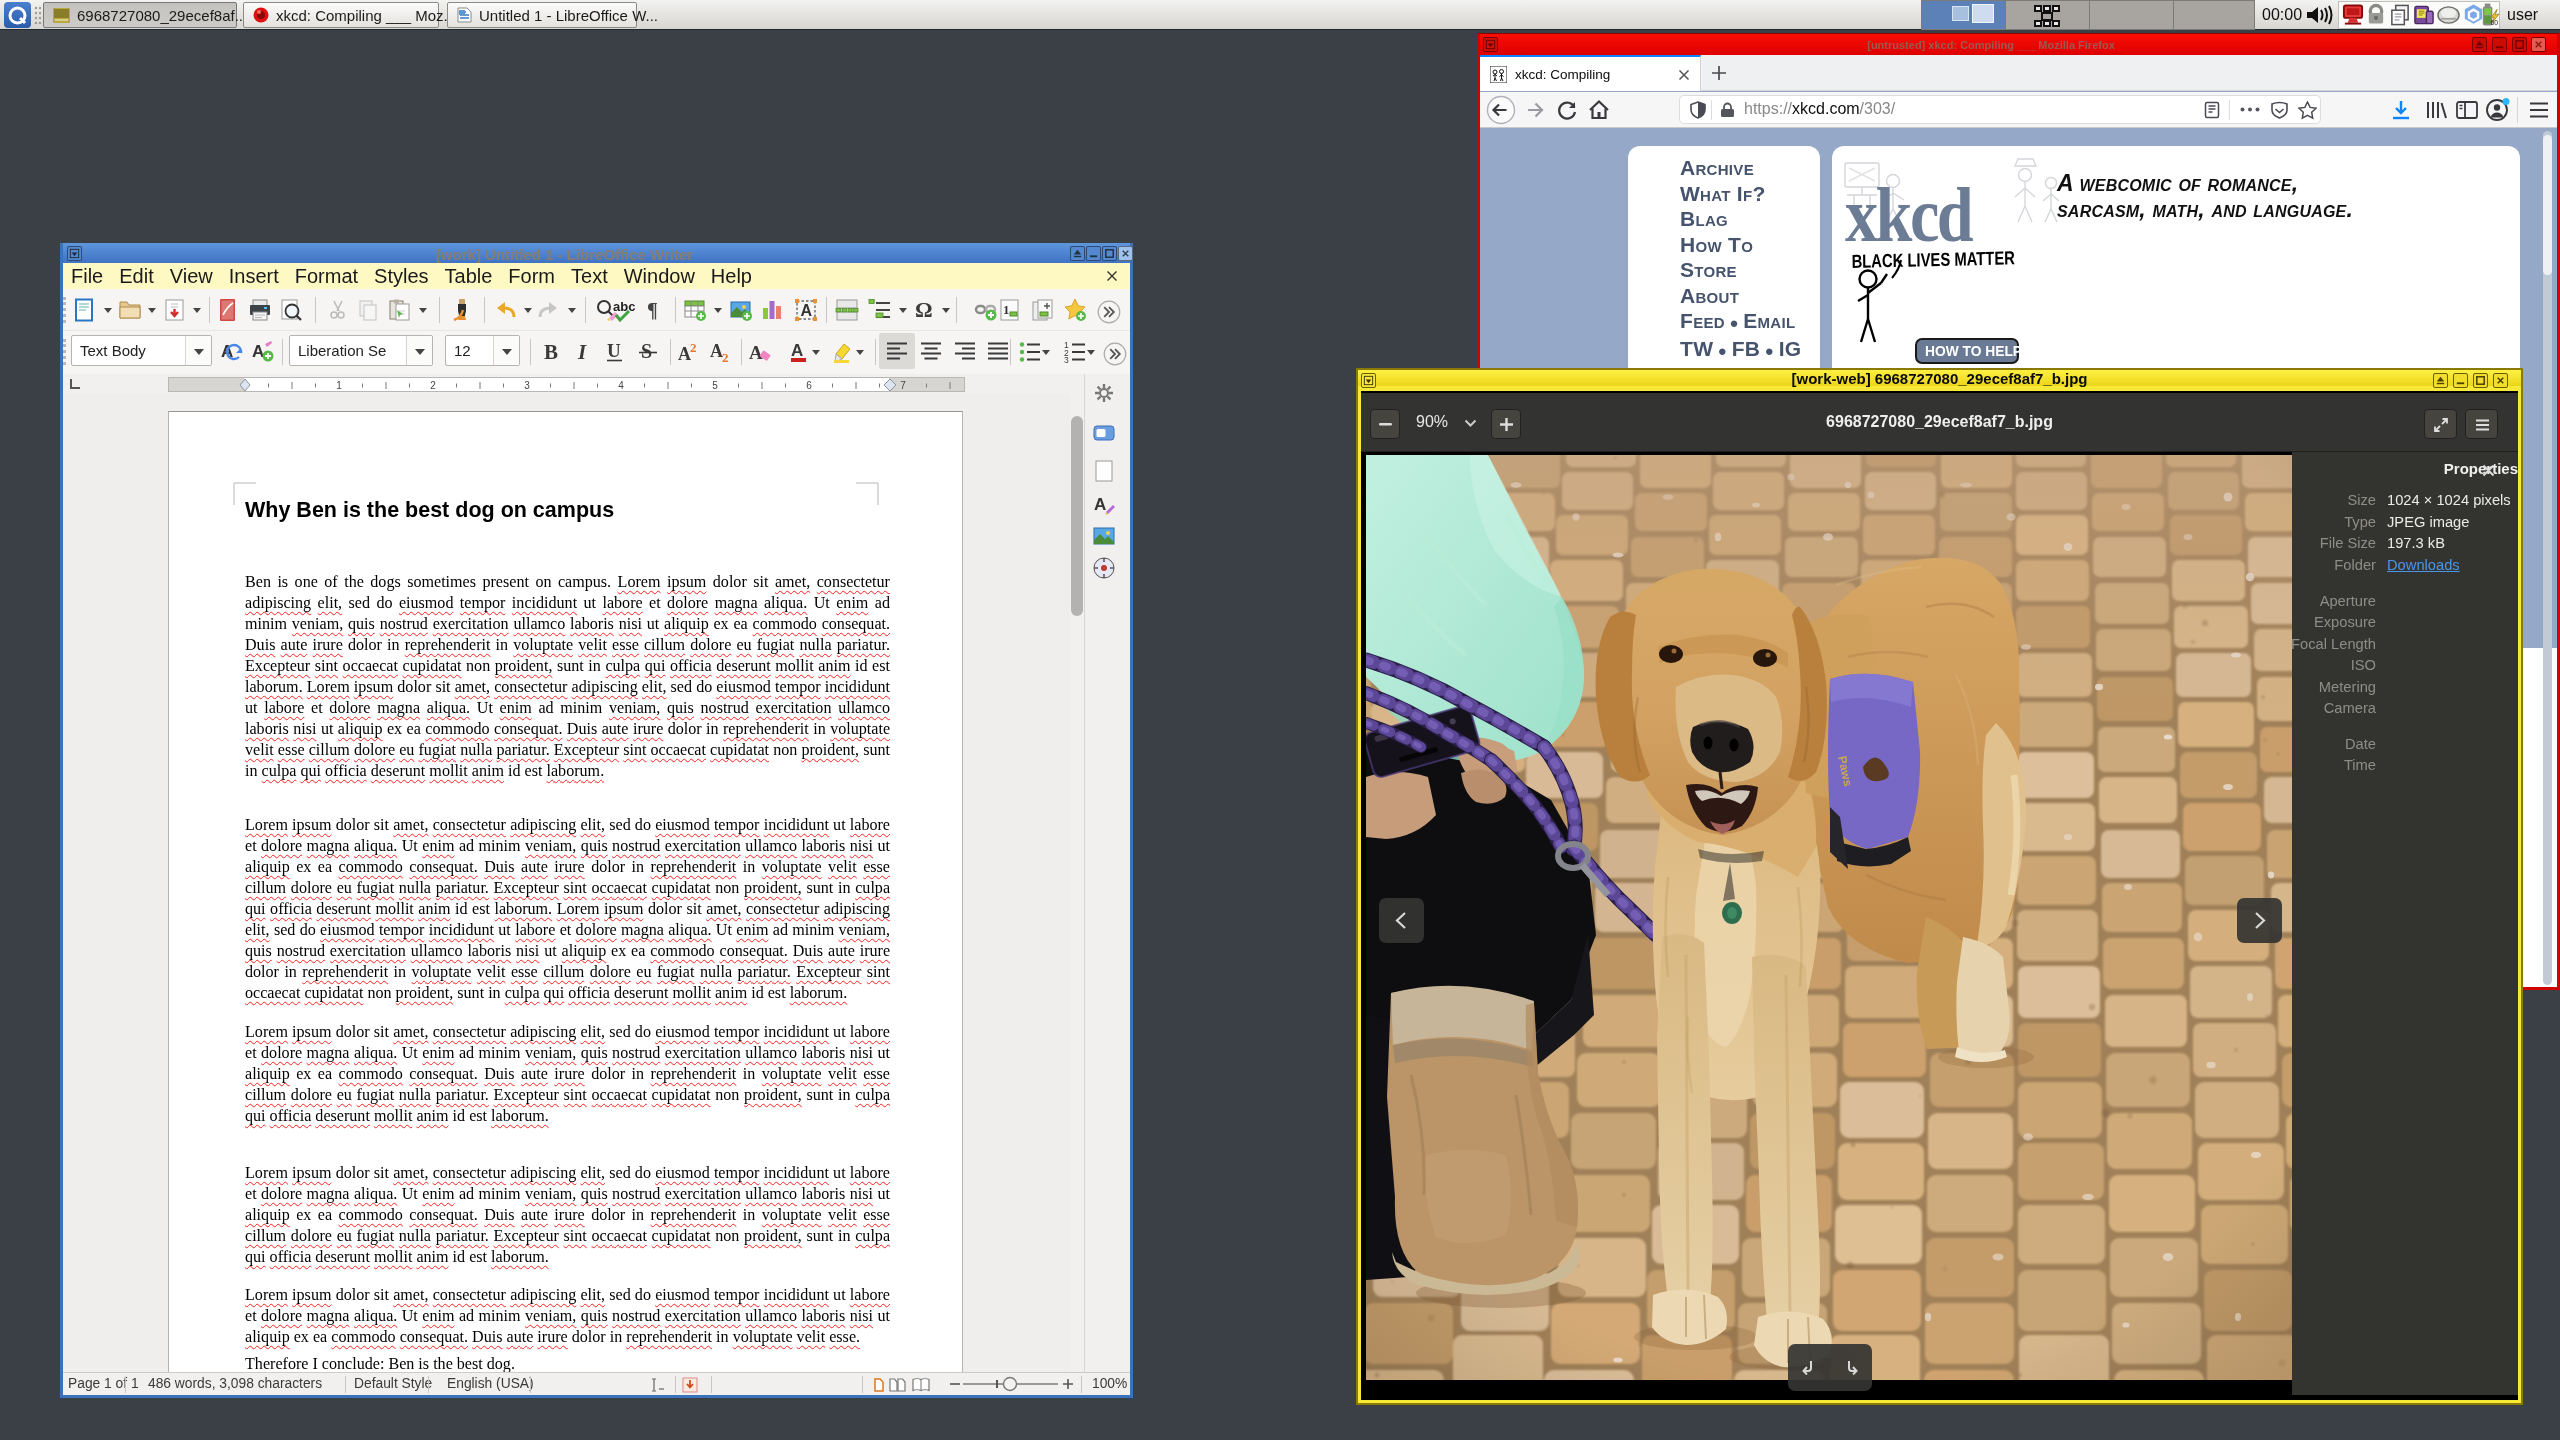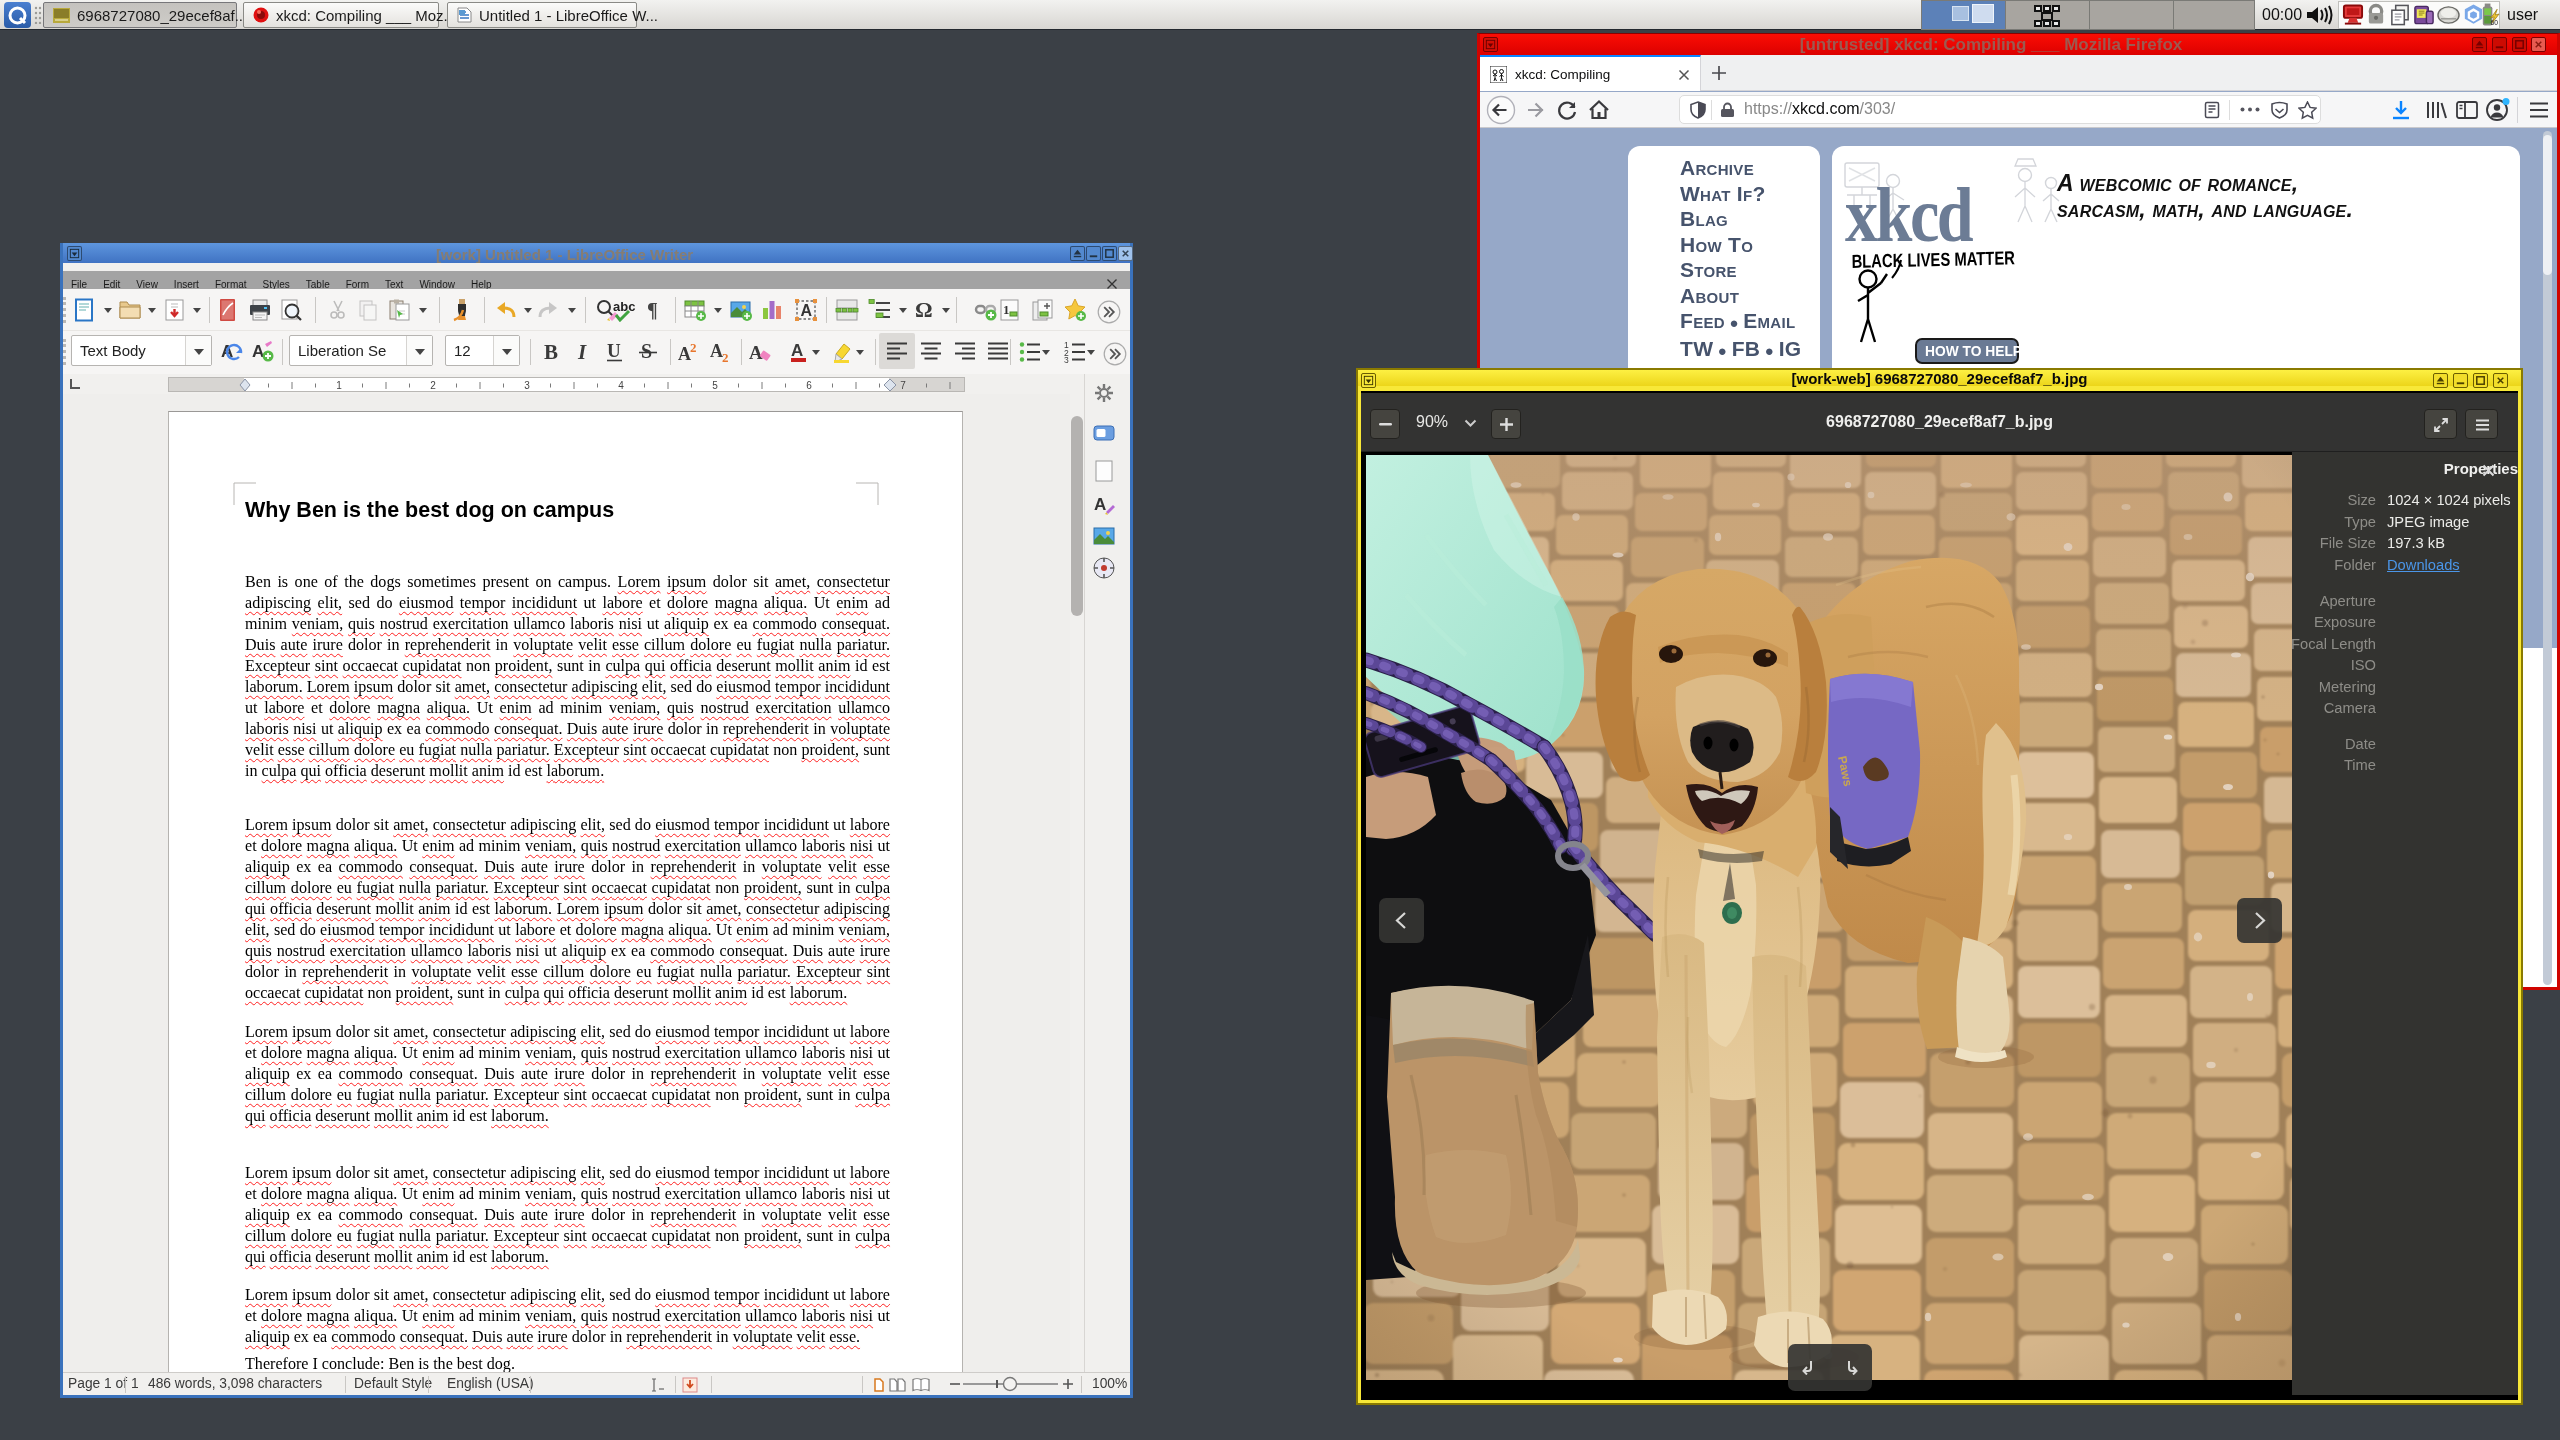--- a/index.html
+++ b/index.html
@@ -11,21 +11,21 @@
 
 .wbtn{position:absolute;width:15px;height:15px;border:1px solid rgba(0,0,0,.45);border-radius:2px}
 .wbtn svg{position:absolute;left:0;top:0;width:13px;height:13px}
 
 .win{position:absolute}
 .titlebar{position:absolute;left:0;top:0;right:0;height:20px;display:flex;align-items:center;justify-content:center;font-weight:bold;font-size:15px}
 
 #lo{left:60px;top:243px;width:1073px;height:1155px;background:#3c71b5;border:3px solid #3a72bc;border-top:none}
 #lo .titlebar{height:22px;background:linear-gradient(#5e96de,#3d6fc0);color:#867d72;padding-right:64px}
 #lo-body{position:absolute;left:0;top:20px;right:0;bottom:0;background:#f1f0ee}
-#menubar{position:absolute;left:0;top:8px;right:0;height:26px;background:#a3a3a3;display:flex;align-items:center;font-size:10px;color:#1a1a1a}
+#menubar{position:absolute;left:0;top:0;right:0;height:26px;background:#fef9c3;display:flex;align-items:center;font-size:20px;color:#1a1a1a}
 #menubar span{padding:0 8px}
 #toolbar1{position:absolute;left:0;top:26px;right:0;height:42px;background:#f6f5f4;border-bottom:1px solid #e8e6e3}
 #toolbar2{position:absolute;left:0;top:68px;right:0;height:43px;background:#f6f5f4}
 .ticon{position:absolute;top:9px;width:24px;height:24px}
 .tsep{position:absolute;top:8px;width:1px;height:26px;background:#c9c7c4}
 .tdrop{position:absolute;top:19px;width:0;height:0;border:4px solid transparent;border-top:5px solid #444;}
 .combo{position:absolute;top:4px;height:31px;background:#fff;border:1px solid #b6b4b1;border-radius:2px;font-size:15px;color:#222;display:flex;align-items:center;padding-left:8px}
 .combo .arr{position:absolute;right:0;top:0;bottom:0;width:26px;border-left:1px solid #d6d4d1;background:#fbfbfa}
 .combo .arr:after{content:"";position:absolute;left:8px;top:13px;border:5px solid transparent;border-top:6px solid #444}
 #rulerrow{position:absolute;left:0;top:111px;right:0;height:20px;background:#f1f0ee}
@@ -39,21 +39,21 @@
 #textcol u{text-decoration:underline wavy #ff2020 1px;text-underline-offset:3px;text-decoration-skip-ink:none}
 #vsb{position:absolute;left:1007px;top:131px;width:14px;bottom:23px;background:#f1f0ee}
 #vsb .thumb{position:absolute;left:1px;top:22px;width:12px;height:200px;background:#b4b2b0;border-radius:6px}
 #sidebar{position:absolute;left:1021px;top:111px;right:0;bottom:23px;background:#f1f0ee;border-left:1px solid #d8d6d3}
 .sbicon{position:absolute;left:7px;width:24px;height:24px}
 #statusbar{position:absolute;left:0;bottom:0;right:0;height:23px;background:#f1f0ee;border-top:1px solid #ceccc9;font-size:13.8px;color:#3a3a3a}
 #statusbar .it{position:absolute;top:3px;white-space:nowrap}
 #statusbar .sep{position:absolute;top:3px;width:1px;height:17px;background:#c9c7c4}
 
 #ff{left:1477px;top:33px;width:1083px;height:957px;background:#c00000;border:3px solid #cf0400;border-top:1px solid #8a0000}
-#ff .titlebar{height:21px;background:linear-gradient(#fb0d04,#dc0000);color:#9c5a50;font-size:17px;padding-right:55px}
+#ff .titlebar{height:21px;background:linear-gradient(#fb0d04,#dc0000);color:#9c5a50;font-size:11px;padding-right:55px}
 #ff-body{position:absolute;left:0;top:21px;right:0;bottom:0;background:#96a8c8}
 #tabbar{position:absolute;left:0;top:0;right:0;height:36px;background:#eff0f1;border-bottom:1px solid #d4d4d8}
 #tab1{position:absolute;left:0;top:0;width:221px;height:36px;background:#fff;border-top:2px solid #0a85ff;border-right:1px solid #d4d4d8;font-size:13.5px;color:#0c0c0d;display:flex;align-items:center}
 #navbar{position:absolute;left:0;top:37px;right:0;height:36px;background:#f6f6f7;border-bottom:1px solid #c9c9cd}
 .nicon{position:absolute;top:5px;width:26px;height:26px}
 #urlbar{position:absolute;left:199px;top:3px;width:642px;height:29px;background:#fff;border:1px solid #ddd;border-radius:5px}
 #ffcontent{position:absolute;left:0;top:74px;right:0;bottom:0;background:#96a8c8;overflow:hidden}
 #ffcontent .whitebox{position:absolute;background:#fff;border-radius:12px}
 #xmenu{font-weight:bold;font-variant:small-caps;font-size:21px;color:#46536c;line-height:25.5px;letter-spacing:.3px}
 #ffsb{position:absolute;right:5px;top:2px;width:9px;bottom:2px;background:#c2cad6;border-radius:5px}

